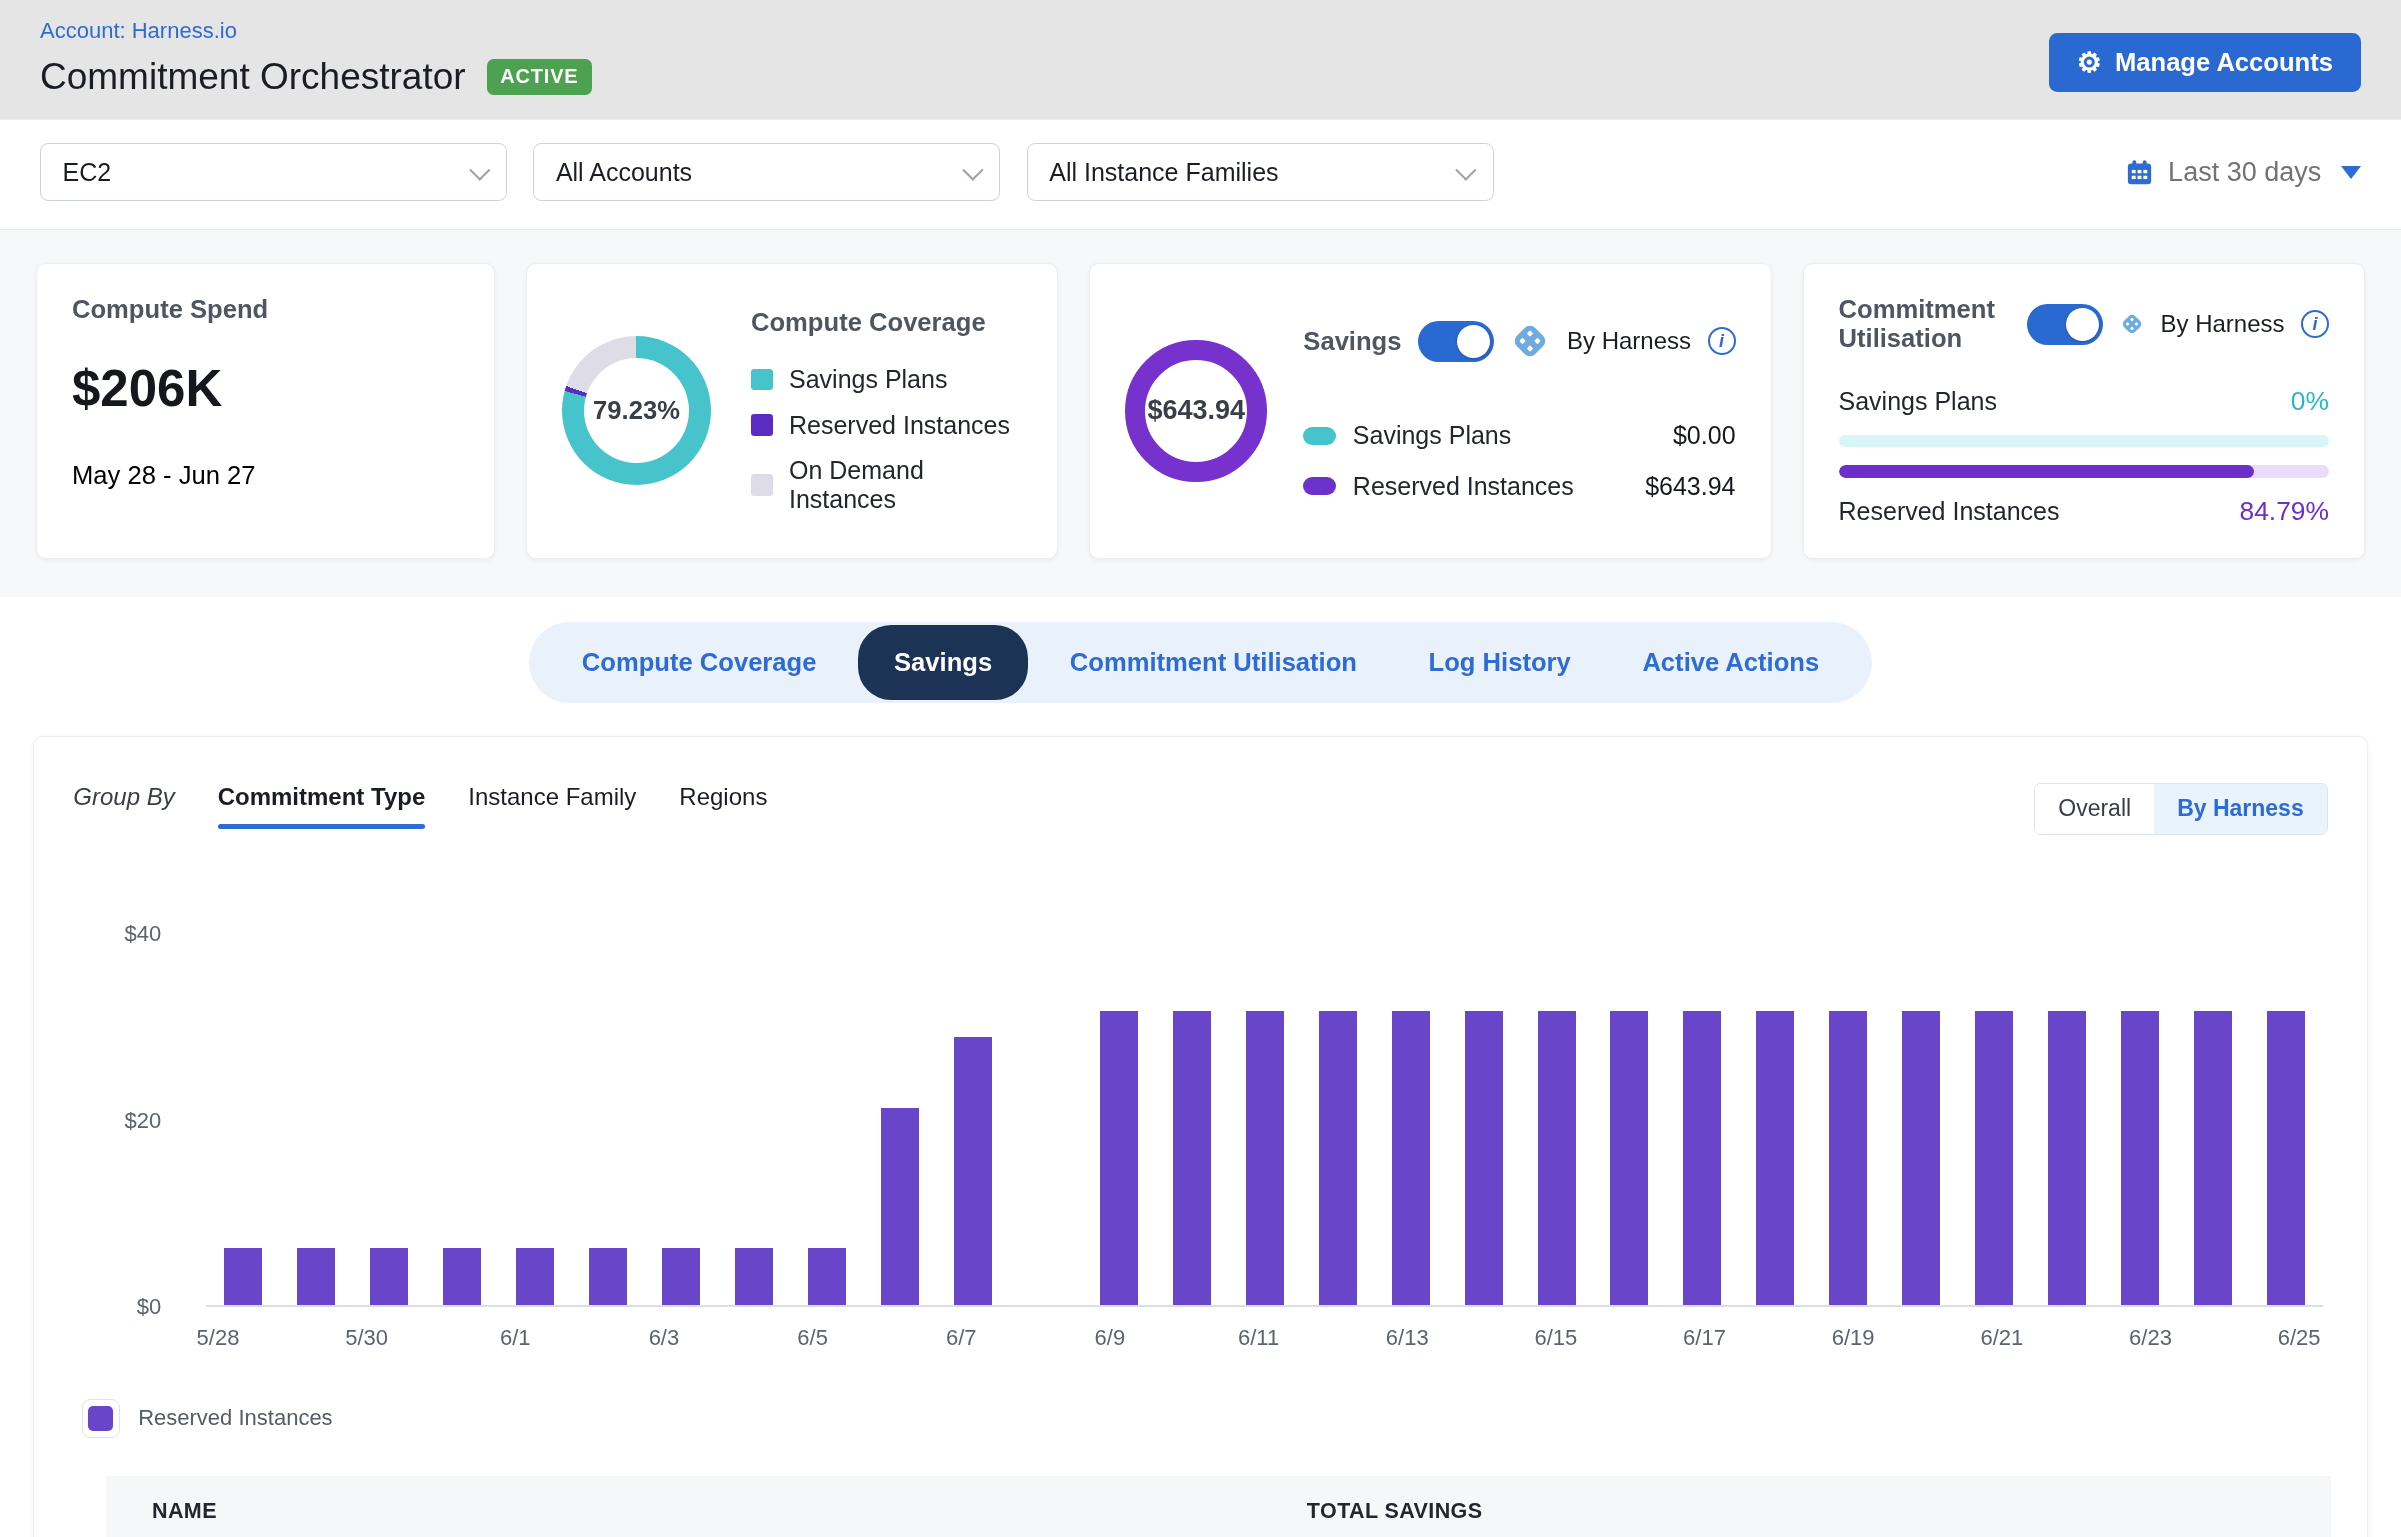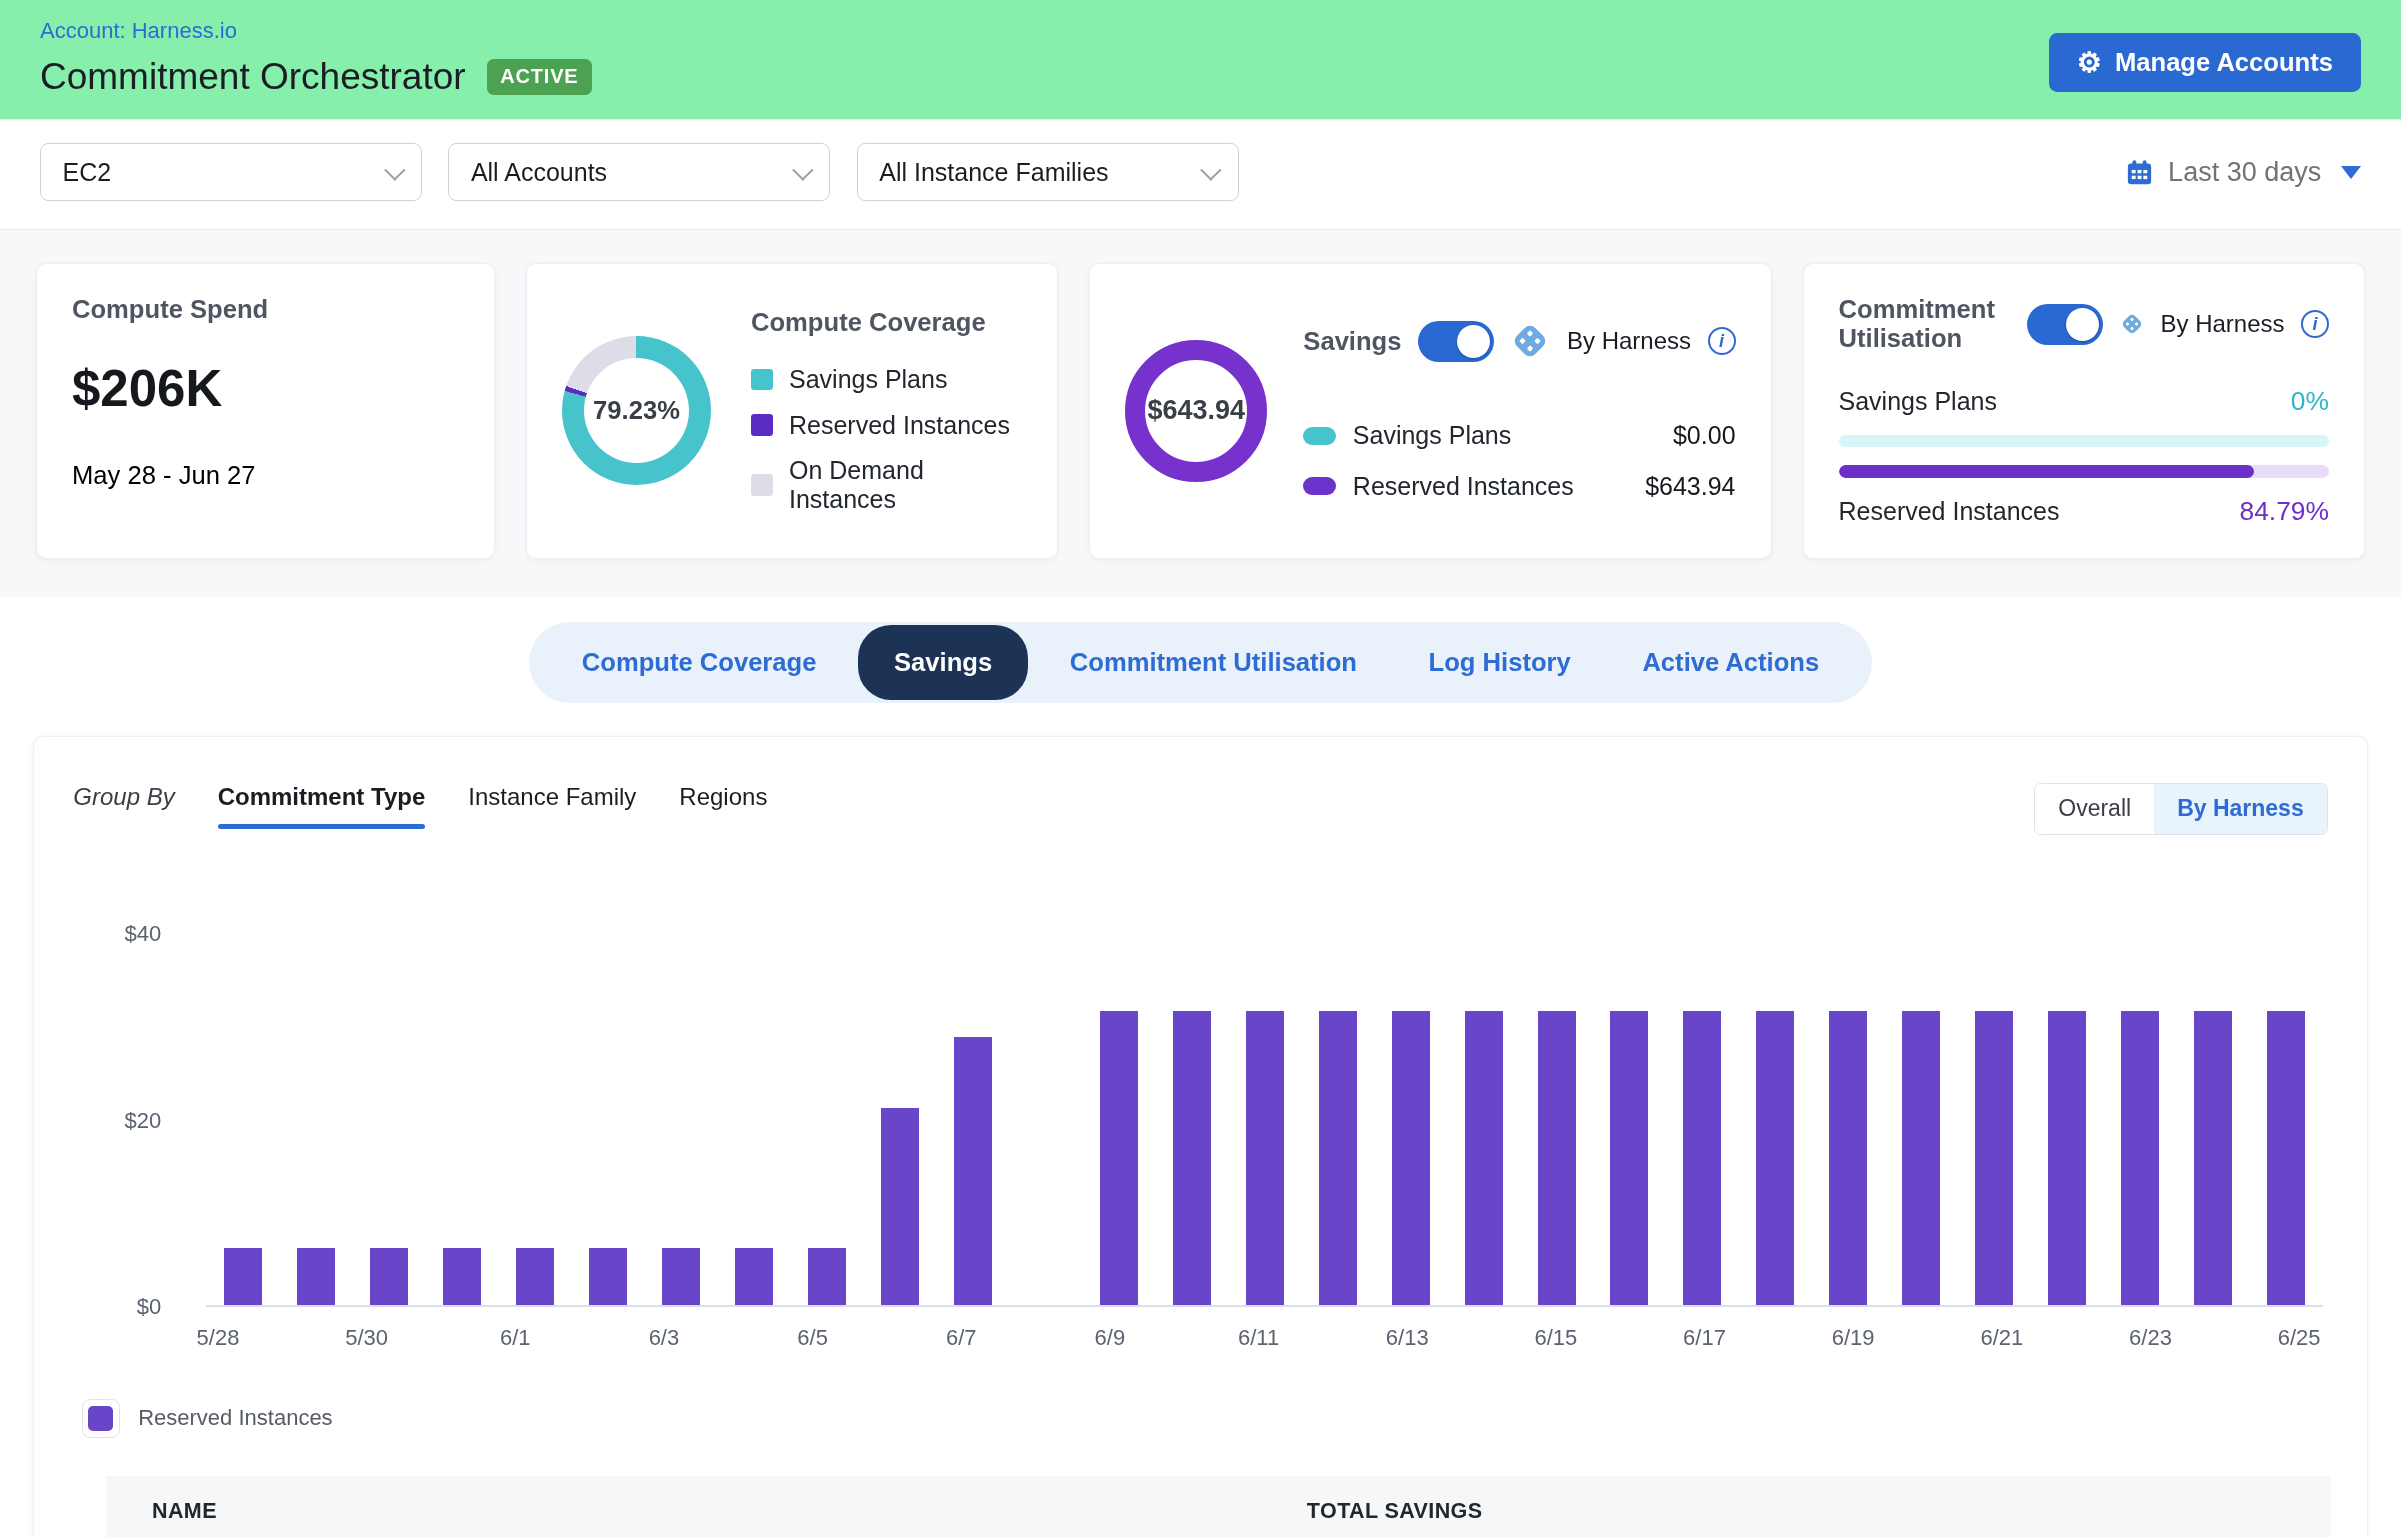--- a/index.html
+++ b/index.html
@@ -1,30 +1,30 @@
 <!DOCTYPE html>
 <html style="font-size:13.2px"><head>
 <meta charset="utf-8">
 <style>
   * { margin:0; padding:0; box-sizing:border-box; }
   html,body { width:2401px; background:#F6F8FA; font-family:"Liberation Sans", sans-serif; color:#22272E; }
   .page { width:2401px; min-height:1538px; background:#FFFFFF; position:relative; }
 
   
-  .header { background:#86efac; padding:18px 40px 21.5px 40px; border-bottom:1.7px solid #E8EAEF; display:flex; justify-content:space-between; align-items:flex-start; }
+  .header { background:#e5e5e5; padding:18px 40px 21.5px 40px; border-bottom:1.7px solid #E8EAEF; display:flex; justify-content:space-between; align-items:flex-start; }
   .breadcrumb { color:#2E6BD3; font-size:22px; margin-bottom:11.6px; cursor:pointer; }
   .title-row { display:flex; align-items:center; gap:21.5px; }
   .page-title { font-size:37px; font-weight:400; color:#1A1E24; }
   .badge { background:#4CA250; color:#fff; font-size:20px; font-weight:700; letter-spacing:0.8px; padding:6.6px 13.2px; border-radius:6.6px; }
   .manage-btn { margin-top:15px; background:#2A69D2; color:#fff; font-size:25.6px; font-weight:700; border:none; border-radius:8.3px; padding:15px 28px; display:flex; align-items:center; gap:13.2px; cursor:pointer; }
   .gear { font-size:28px; line-height:1; }
 
   
   .filterbar { background:#fff; padding:23px 40px 28px 40px; border-bottom:1.7px solid #E8EAEF; display:flex; align-items:center; gap:26.4px; }
-  .dropdown { width:382px; height:58px; border:1.7px solid #CBD2DC; border-radius:8.3px; background:#fff; display:flex; align-items:center; justify-content:space-between; padding:0 21.5px; font-size:25px; color:#1A1E24; cursor:pointer; }
+  .dropdown { width:467px; height:58px; border:1.7px solid #CBD2DC; border-radius:8.3px; background:#fff; display:flex; align-items:center; justify-content:space-between; padding:0 21.5px; font-size:25px; color:#1A1E24; cursor:pointer; }
   .chev { width:15px; height:15px; border-right:2.5px solid #9AA2AE; border-bottom:2.5px solid #9AA2AE; transform:rotate(45deg) translateY(-3.3px); }
   .date-range { margin-left:auto; display:flex; align-items:center; gap:13.2px; color:#737373; font-size:27px; cursor:pointer; }
   .caret-down { width:0; height:0; border-left:10.7px solid transparent; border-right:10.7px solid transparent; border-top:13.2px solid #2E6BD3; margin-left:6.6px; }
 
   
   .cards-band { background:#F6F8FA; padding:33px 36px 38px 36px; display:flex; gap:31px; }
   .card { background:#fff; border:0.8px solid #ECEEF2; border-radius:10px; box-shadow:0 1.7px 5px rgba(30,40,60,.05); padding:31px 35px; }
   .card-title { font-size:25.6px; font-weight:700; color:#4F5662; }
 
   .card-spend { flex:0 0 459px; }

